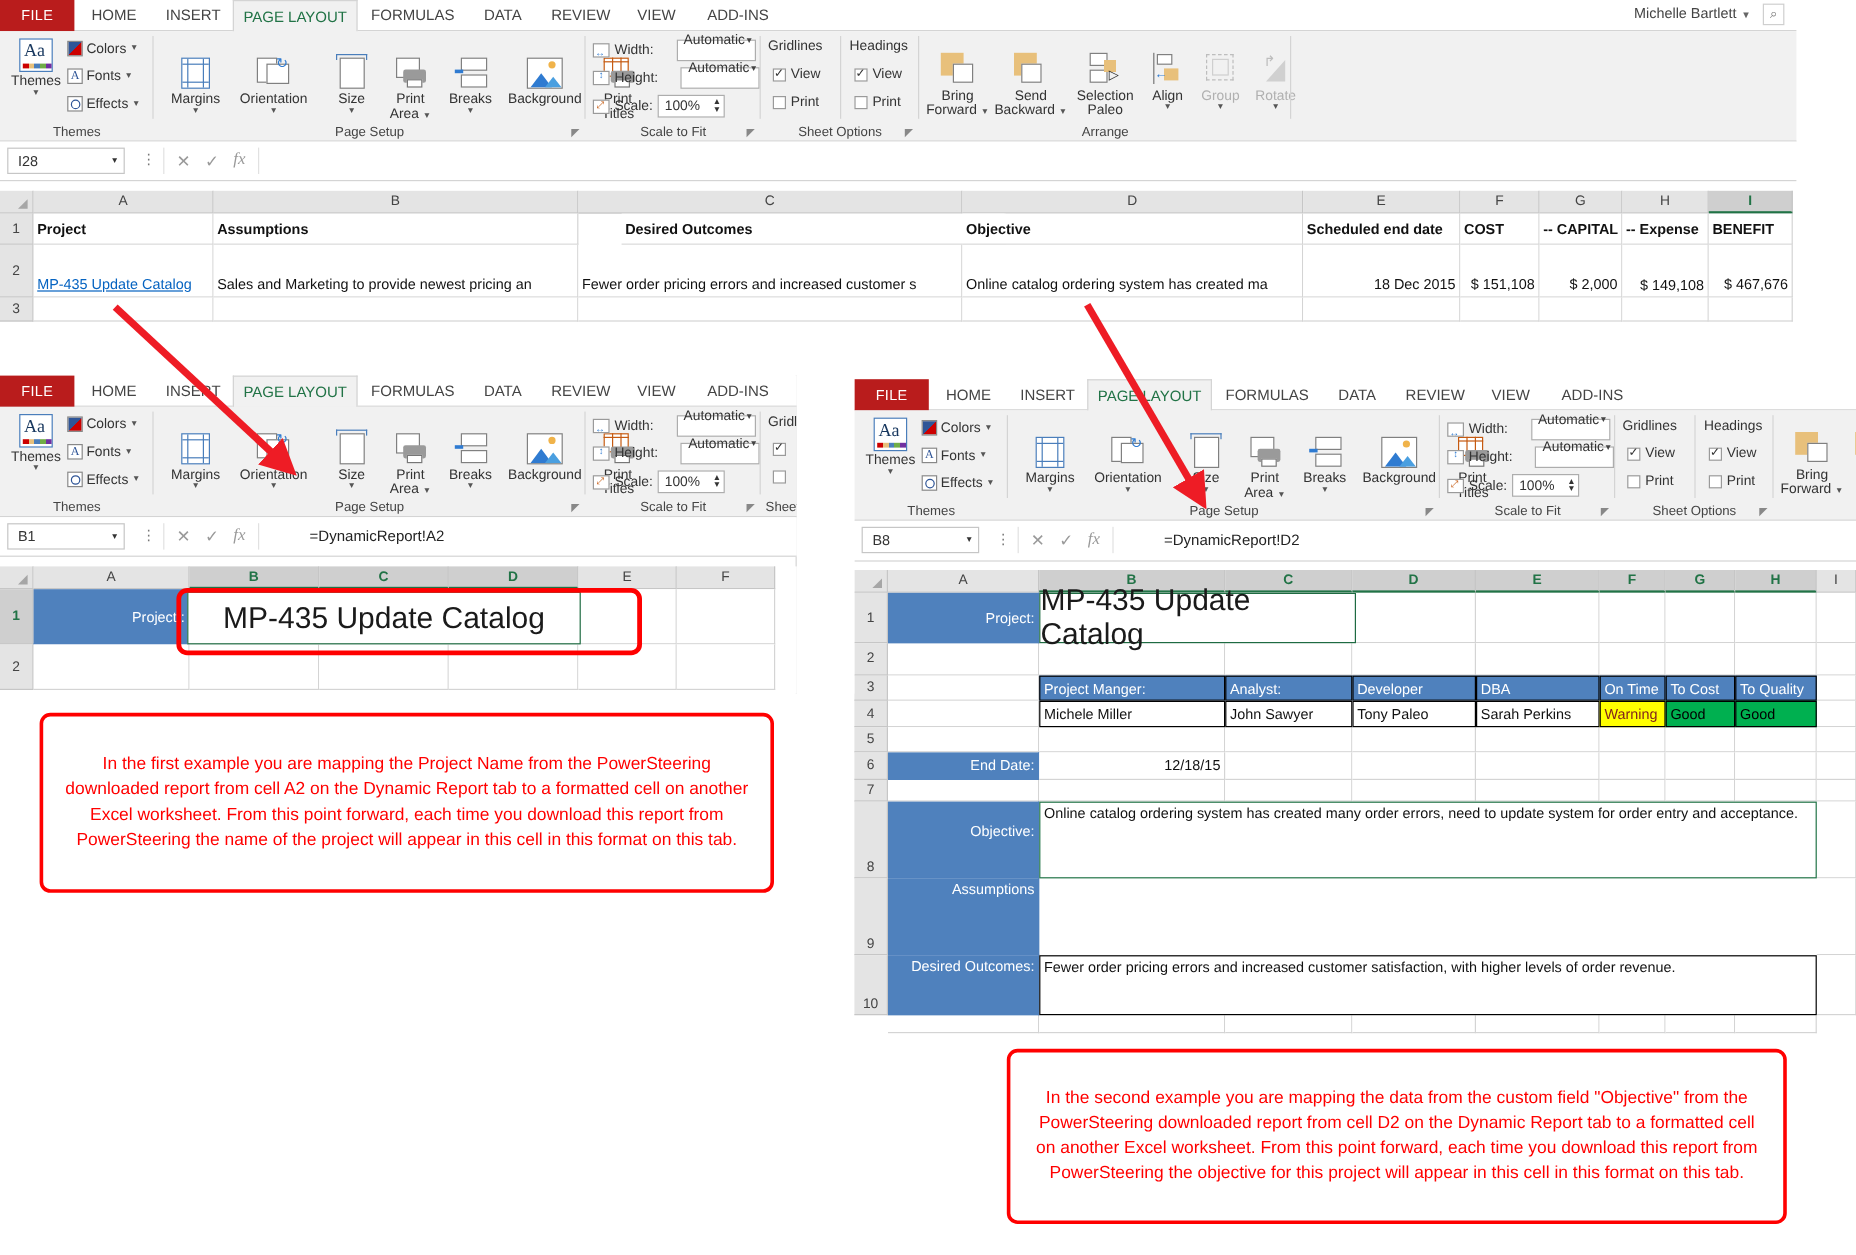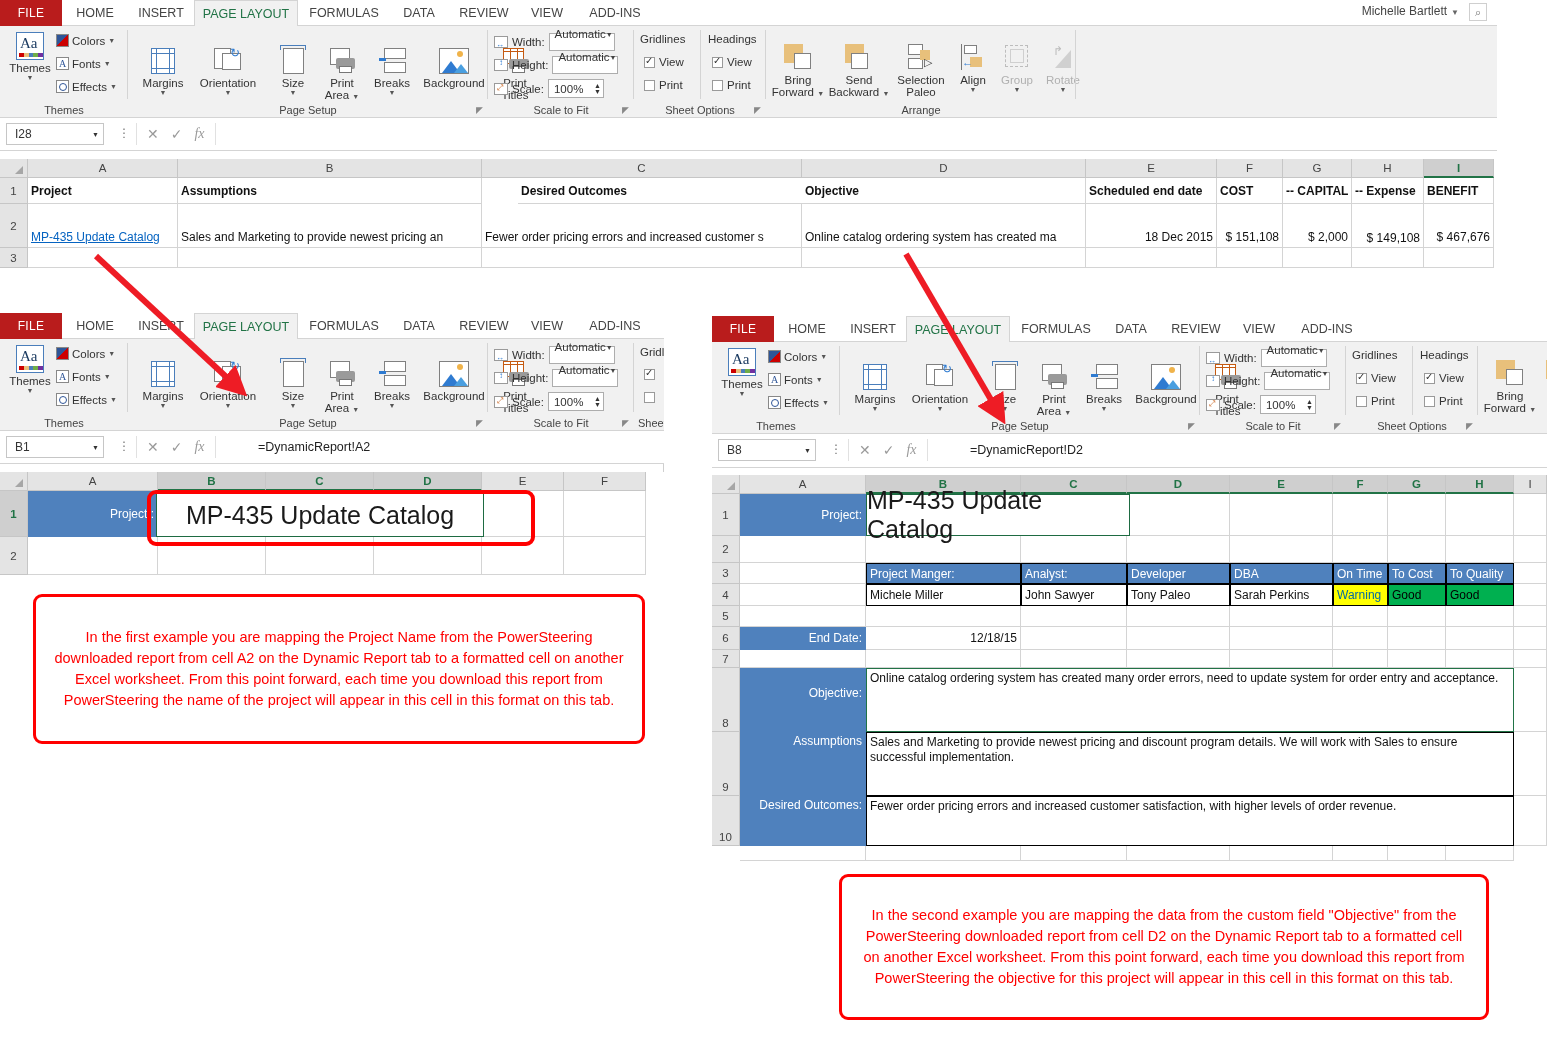--- a/index.html
+++ b/index.html
@@ -34,21 +34,21 @@
   .grp .divider { position: absolute; right: 0; top: 4px; bottom: 18px; width: 1px; background: #d4d4d4; }
   .dlg { position: absolute; bottom: 2px; right: 3px; width: 9px; height: 9px; color: #888; font-size: 9px; line-height: 9px; }
 
   .bigbtn { position: absolute; text-align: center; font-size: 11.5px; color: #333; cursor: default; }
   .bigbtn .lbl { display: block; line-height: 12px; }
   .bigbtn .car { display: block; font-size: 7px; line-height: 8px; color: #555; }
   .smbtn { position: absolute; font-size: 11.5px; color: #333; display: flex; align-items: center; gap: 3px; }
   .smbtn .car { font-size: 7px; color: #555; }
   .fieldrow { position: absolute; display: flex; align-items: center; font-size: 11.5px; color: #333; gap: 4px; }
   .combo { border: 1px solid #adadad; background: #fff; height: 16px; display: flex;
-           align-items: center; justify-content: space-between; padding: 0 3px 16px 5px; font-size: 11.5px; }
+           align-items: center; justify-content: space-between; padding: 0 3px 16px 5px; font-size: 11.5px; margin-left: 15px; }
   .combo .car { font-size: 7px; color: #444; }
   .spin { border: 1px solid #adadad; background: #fff; height: 19px; display: flex;
           align-items: center; justify-content: space-between; padding: 0 2px 0 5px; font-size: 11.5px; }
   .spin .arrows { display: flex; flex-direction: column; line-height: 6px; font-size: 7px; color: #333; }
   .chkrow { position: absolute; display: flex; align-items: center; gap: 4px; font-size: 11.5px; color: #333; }
   .chk { width: 11px; height: 11px; border: 1px solid #9a9a9a; background: #fff; position: relative; }
   .chk.on::after { content: "✓"; position: absolute; left: 0px; top: -3px; font-size: 10px; color: #333; }
   .gdis { color: #b0b0b0 !important; }
 
   
@@ -86,21 +86,21 @@
             border-left: 8px solid transparent; border-bottom: 8px solid #a6a6a6; }
   .cell { position: absolute; border-right: 1px solid #d4d4d4; border-bottom: 1px solid #d4d4d4;
           font-size: 12px; color: #111; overflow: hidden; white-space: nowrap;
           display: flex; align-items: center; padding: 0 3px; background: #fff; }
   .cell.bold { font-weight: bold; }
   .cell.r { justify-content: flex-end; }
   .cell.link { color: #0563c1; text-decoration: underline; }
   .cell.blue { background: #4f81bd; color: #ffffff; justify-content: flex-end; }
   .cell.hdrblue { background: #4f81bd; color: #ffffff; border: 1px solid #000; }
   .cell.green { background: #00b050; color: #000; border: 1px solid #000; }
-  .cell.yellow { background: #ffff00; color: #0369a1; border: 1px solid #000; }
+  .cell.yellow { background: #ffff00; color: #7f1d1d; border: 1px solid #000; }
   .cell.boxed { border: 1px solid #000; align-items: flex-start; white-space: normal; line-height: 15px; padding-top: 2px; }
   .cell.selbox { border: 1px solid #217346; }
   .bigcell { position: absolute; background: #fff; border: 1px solid #1e6b42;
              display: flex; align-items: center; justify-content: center;
              font-size: 25px; color: #1a1a1a; }
 
   
   .callout { position: absolute; border: 3px solid #ff0000; border-radius: 9px; background: #ffffff;
              color: #ff0000; font-size: 14.5px; line-height: 21px; text-align: center;
              display: flex; align-items: center; justify-content: center; padding: 8px 14px; }
@@ -947,21 +947,20 @@
       <div class="cell green" style="left:676px; top:109px; width:58px; height:22px;">Good</div>
       <div class="cell green" style="left:734px; top:109px; width:68px; height:22px;">Good</div>
 
       <div class="cell blue" style="left:28px; top:152px; width:126px; height:23px; border-right-color:#4f81bd; border-bottom-color:#4f81bd;">End Date:</div>
       <div class="cell r" style="left:154px; top:152px; width:155px; height:23px;">12/18/15</div>
 
       <div class="cell blue" style="left:28px; top:193px; width:126px; height:64px; align-items:flex-start; padding-top:18px; border-right-color:#4f81bd; border-bottom-color:#4f81bd;">Objective:</div>
       <div class="cell boxed selbox" style="left:154px; top:193px; width:648px; height:64px;">Online catalog ordering system has created many order errors, need to update system for order entry and acceptance.</div>
 
       <div class="cell blue" style="left:28px; top:257px; width:126px; height:64px; align-items:flex-start; padding-top:2px; border-right-color:#4f81bd; border-bottom-color:#4f81bd;">Assumptions</div>
-      <div class="cell boxed" style="left:154px; top:257px; width:648px; height:64px;">Sales and Marketing to provide newest pricing and discount program details. We will work with Sales to ensure successful implementation.</div>
 
       <div class="cell blue" style="left:28px; top:321px; width:126px; height:50px; align-items:flex-start; padding-top:2px; border-right-color:#4f81bd; border-bottom-color:#4f81bd;">Desired Outcomes:</div>
       <div class="cell boxed" style="left:154px; top:321px; width:648px; height:50px;">Fewer order pricing errors and increased customer satisfaction, with higher levels of order revenue.</div>
     </div>
   </div>
 
   <div class="sep" style="left:664px; top:313px; width:48px; height:265px; background:#ffffff;"></div>
 
   <svg class="arrow" style="left:0; top:240px; width:300px; height:180px;" viewBox="0 0 300 180">
     <defs>

